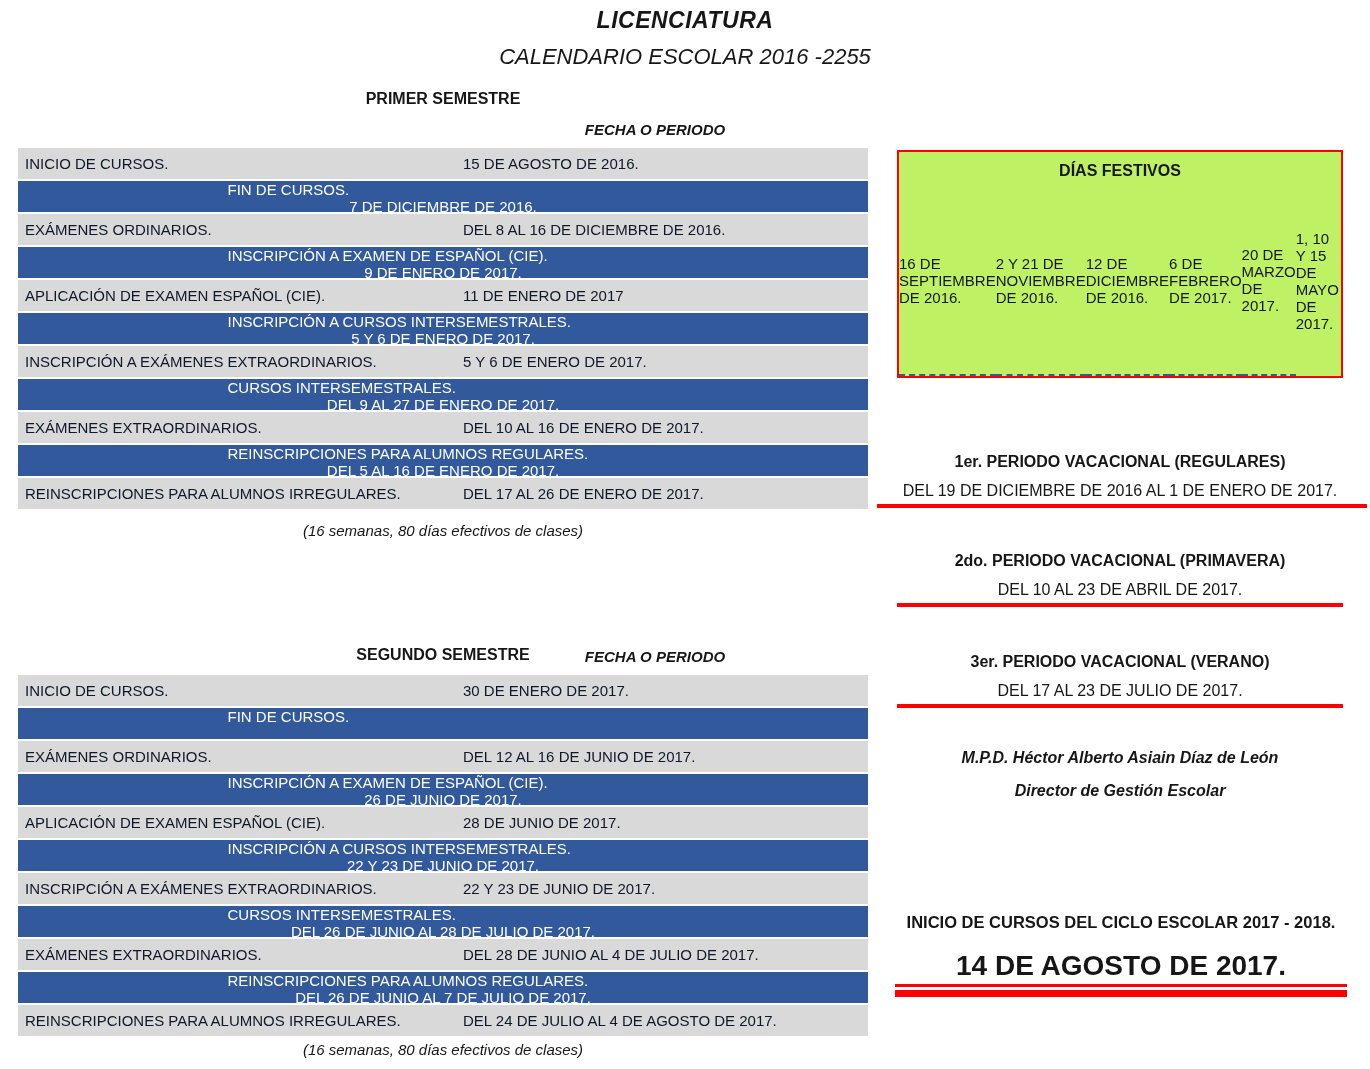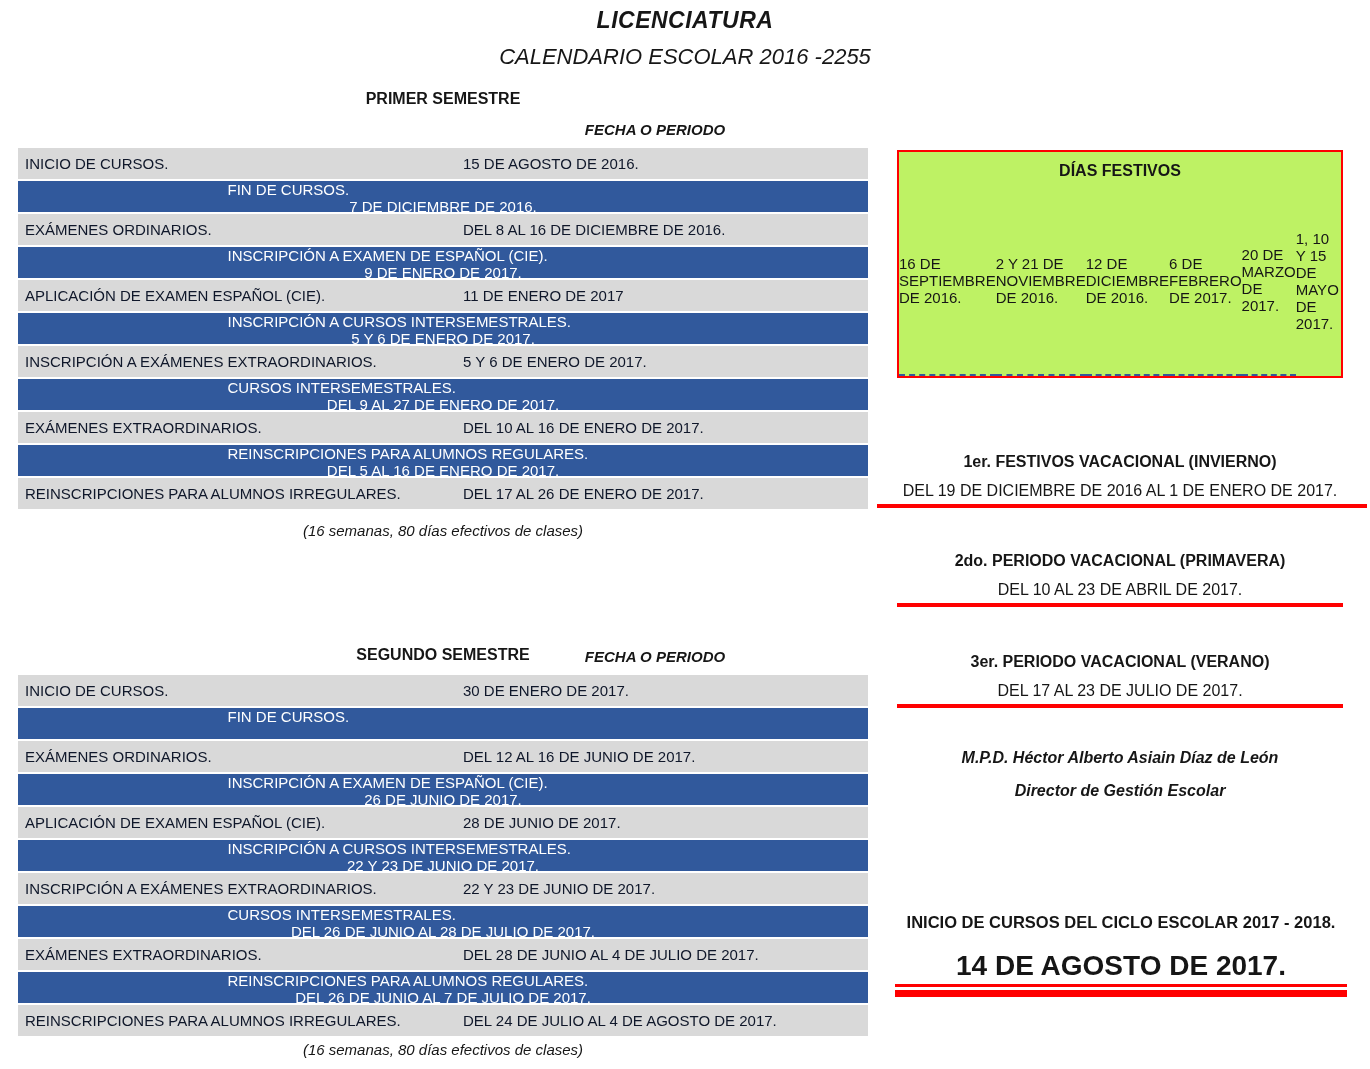--- a/index.html
+++ b/index.html
@@ -241,21 +241,21 @@
 
         <div class="festivo-row">6 DE FEBRERO DE 2017.</div>
 
         <div class="festivo-row">20 DE MARZO DE 2017.</div>
 
         <div class="festivo-row">1, 10 Y 15 DE MAYO DE 2017.</div>
       </div>
   </div>
 
   <div class="vac vac1">
-    <div class="vac-title">1er. FESTIVOS VACACIONAL (INVIERNO)</div>
+    <div class="vac-title">1er. PERIODO VACACIONAL (REGULARES)</div>
     <div class="vac-date">DEL 19 DE DICIEMBRE DE 2016 AL 1 DE ENERO DE 2017.</div>
     <div class="vac-line"></div>
   </div>
   <div class="vac vac2">
     <div class="vac-title">2do. PERIODO VACACIONAL (PRIMAVERA)</div>
     <div class="vac-date">DEL 10 AL 23 DE ABRIL DE 2017.</div>
     <div class="vac-line"></div>
   </div>
   <div class="vac vac3">
     <div class="vac-title">3er. PERIODO VACACIONAL (VERANO)</div>

